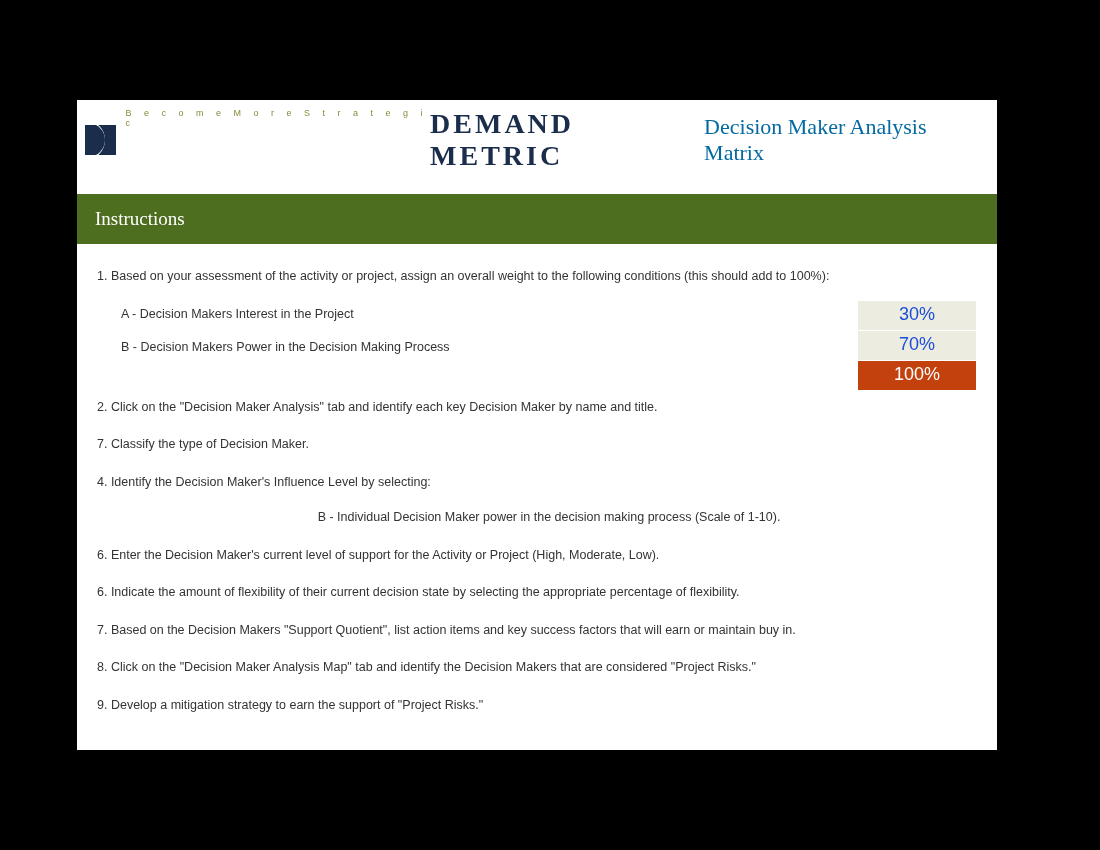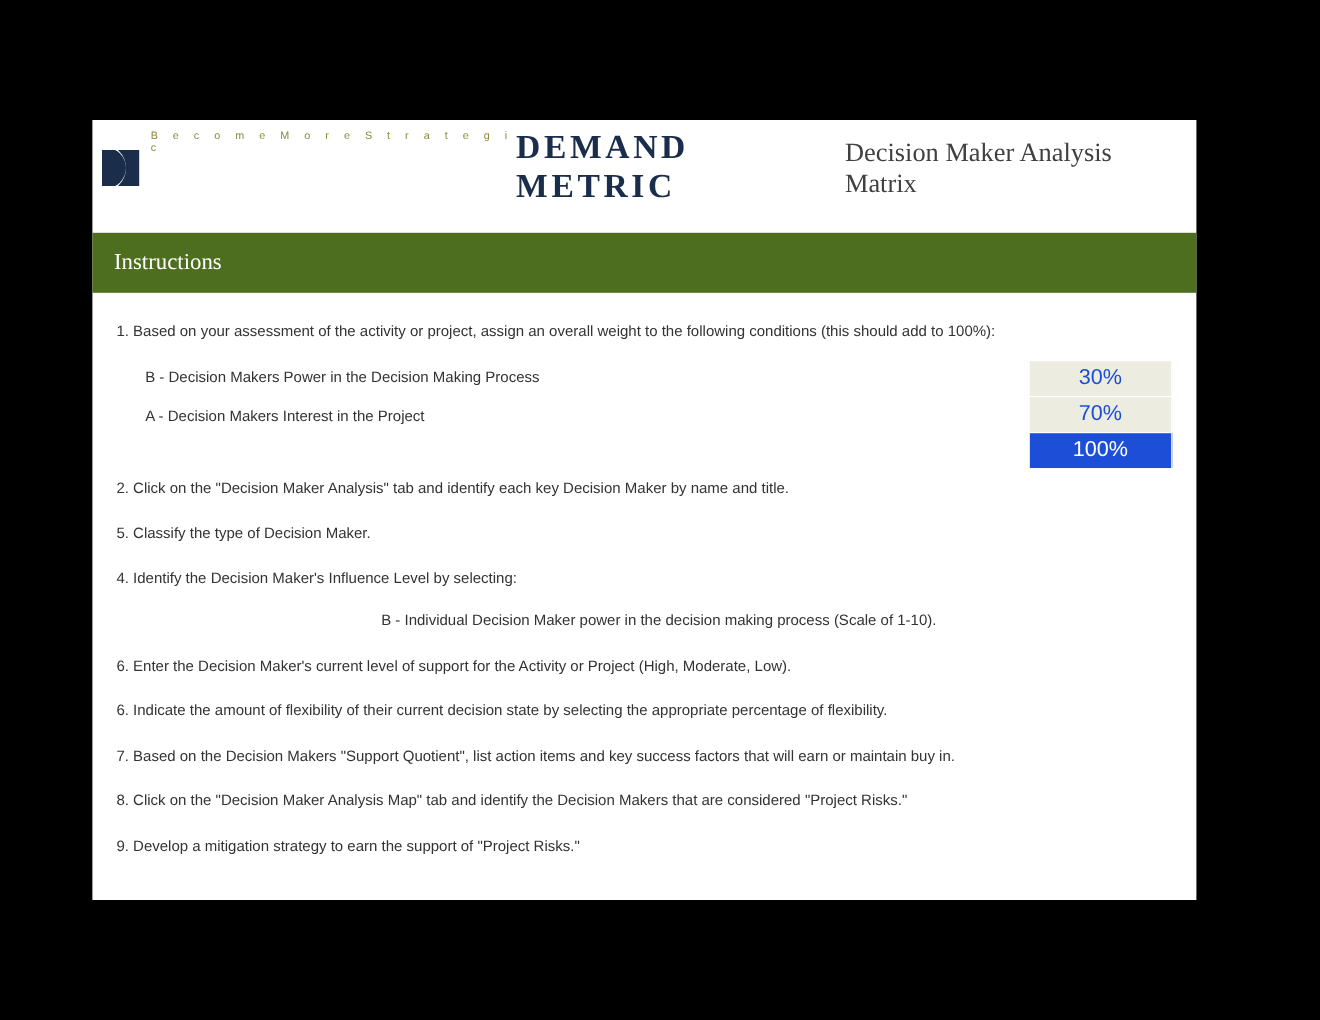--- a/index.html
+++ b/index.html
@@ -67,21 +67,21 @@
   .brand {
     font-family: "Times New Roman", serif;
     font-size: 28px;
     letter-spacing: 3px;
     color: #1a2d4a;
     font-weight: 600;
   }
   .doc-title {
     font-family: "Times New Roman", Georgia, serif;
     font-size: 22px;
-    color: #404040;
+    color: #0369a1;
     font-weight: 400;
   }
   .section-bar {
     background: #4e6e1f;
     color: #fff;
     font-family: "Times New Roman", Georgia, serif;
     font-size: 19px;
     padding: 14px 18px;
     margin: 22px 0 0 0;
     font-weight: 400;
@@ -107,21 +107,21 @@
     border-collapse: collapse;
     margin-top: -6px;
   }
   .weight-table td {
     text-align: center;
     font-size: 18px;
     height: 30px;
     border: 1px solid #fff;
   }
   .cell-light { background: #ecece0; color: #1d4ed8; }
-  .cell-total { background: #1d4ed8; color: #fff; }
+  .cell-total { background: #c2410c; color: #fff; }
   .step-block { margin-bottom: 20px; }
   .sub-item { padding-left: 24px; margin-top: 18px; margin-bottom: 8px;}
 </style>
 </head>
 <body>
 
 <div class="page">
 
   <div class="header">
     <div class="logo-block">
@@ -135,40 +135,40 @@
   </div>
 
   <div class="section-bar">Instructions</div>
 
   <div class="content">
 
     <div class="step">1. Based on your assessment of the activity or project, assign an overall weight to the following conditions (this should add to 100%):</div>
 
     <div class="sub-conditions">
       <div class="sub-labels">
+        <div class="item">A - Decision Makers Interest in the Project</div>
         <div class="item">B - Decision Makers Power in the Decision Making Process</div>
-        <div class="item">A - Decision Makers Interest in the Project</div>
       </div>
       <table class="weight-table">
         <tbody>
             <tr>
               <td class="cell-light">30%</td>
             </tr>
         <tr>
               <td class="cell-light">70%</td>
             </tr>
         <tr>
               <td class="cell-total">100%</td>
             </tr>
       </tbody>
         </table>
     </div>
 
     <div class="step-block">2. Click on the "Decision Maker Analysis" tab and identify each key Decision Maker by name and title.</div>
-    <div class="step-block">5. Classify the type of Decision Maker.</div>
+    <div class="step-block">7. Classify the type of Decision Maker.</div>
 
     <div>4. Identify the Decision Maker's Influence Level by selecting:</div>
     <div class="sub-item" style="margin-bottom:20px;text-align:center;">B - Individual Decision Maker power in the decision making process (Scale of 1-10).</div>
 
     <div class="step-block">6. Enter the Decision Maker's current level of support for the Activity or Project (High, Moderate, Low).</div>
     <div class="step-block">6. Indicate the amount of flexibility of their current decision state by selecting the appropriate percentage of flexibility.</div>
     <div class="step-block">7. Based on the Decision Makers "Support Quotient", list action items and key success factors that will earn or maintain buy in.</div>
     <div class="step-block">8. Click on the "Decision Maker Analysis Map" tab and identify the Decision Makers that are considered "Project Risks."</div>
     <div class="step-block">9. Develop a mitigation strategy to earn the support of "Project Risks."</div>
 

